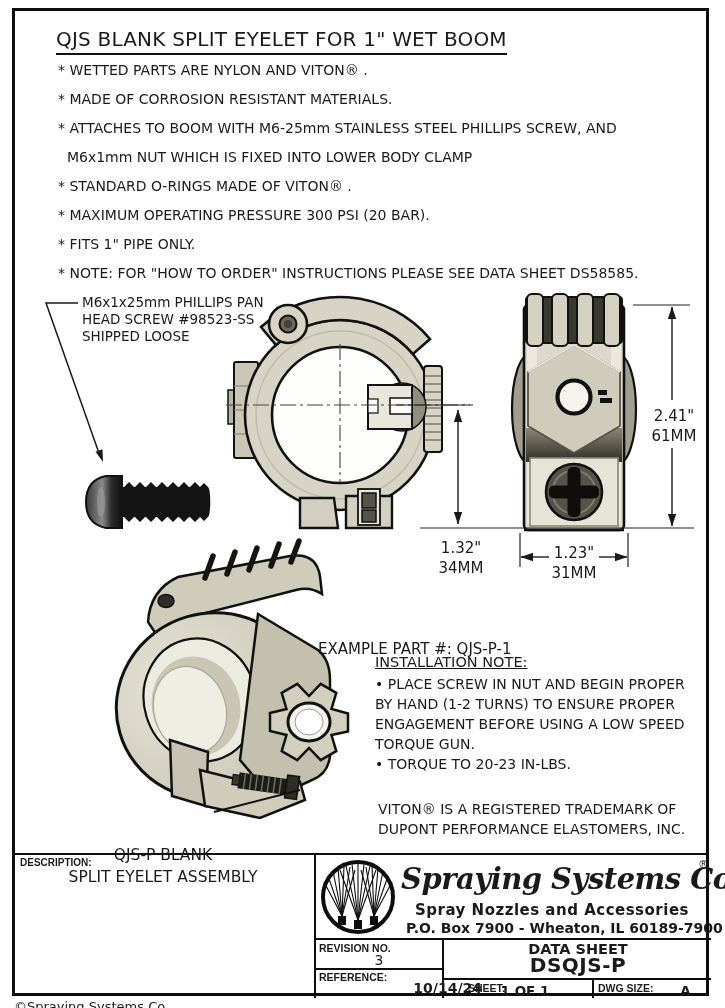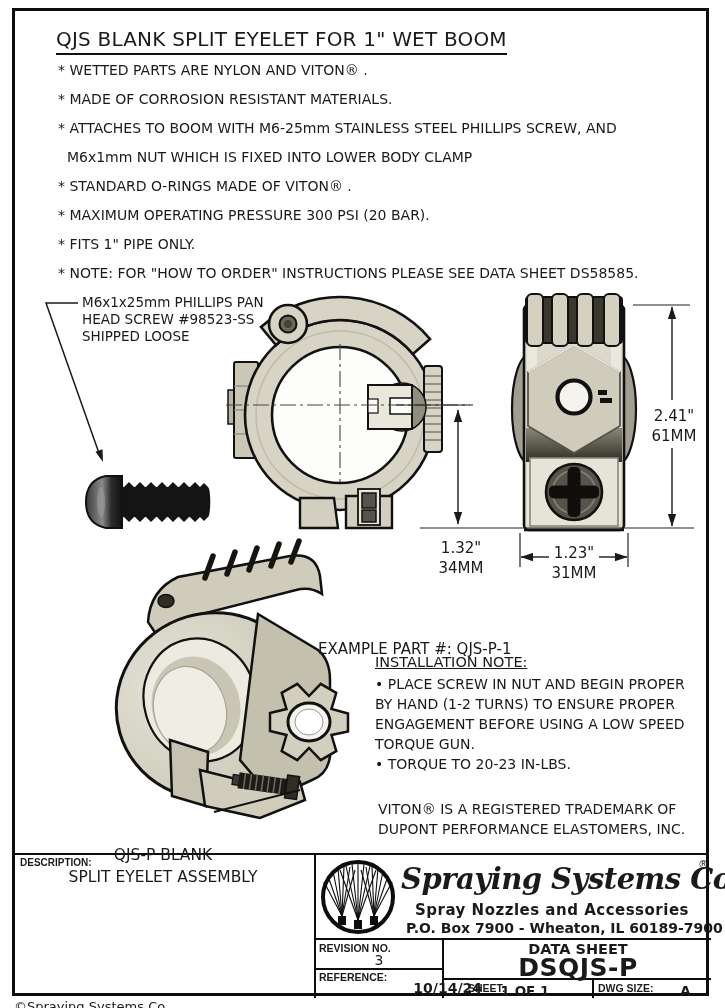--- a/index.html
+++ b/index.html
@@ -31,21 +31,21 @@
   #company-reg{left:698px;top:858px;font-size:11px;}
   #company-tagline{left:399px;top:901px;width:306px;text-align:center;font-size:15px;
     font-weight:bold;letter-spacing:.5px;white-space:nowrap;}
   #company-address{left:399px;top:920px;width:306px;text-align:center;font-size:14px;font-weight:bold;white-space:nowrap;margin-left:7px;}
   .tb-small{font-size:10.5px;}
   #rev-label{left:319px;top:942px;}
   #rev-value{left:314px;top:952px;width:130px;text-align:center;font-size:14px;}
   #ref-label{left:319px;top:971px;}
   #ref-value{left:314px;top:980px;width:124px;text-align:right;font-size:14px;font-weight:bold;padding-left:44px;}
   #ds-label{left:444px;top:941px;width:268px;text-align:center;font-size:14.5px;font-weight:bold;}
-  #ds-value{left:444px;top:953px;width:268px;text-align:center;font-size:25px;font-weight:bold;letter-spacing:.5px;}
+  #ds-value{left:444px;top:953px;width:268px;text-align:center;font-size:20px;font-weight:bold;letter-spacing:.5px;}
   #sheet-label{left:468px;top:982px;}
   #sheet-value{left:490px;top:983px;width:70px;text-align:center;font-size:13.5px;font-weight:bold;}
   #dwg-label{left:598px;top:982px;}
   #dwg-value{left:680px;top:983px;font-size:14px;font-weight:bold;}
   #copyright{left:14px;top:999px;font-size:13px;}
   svg{display:block;}
 </style>
 </head>
 <body>
 

